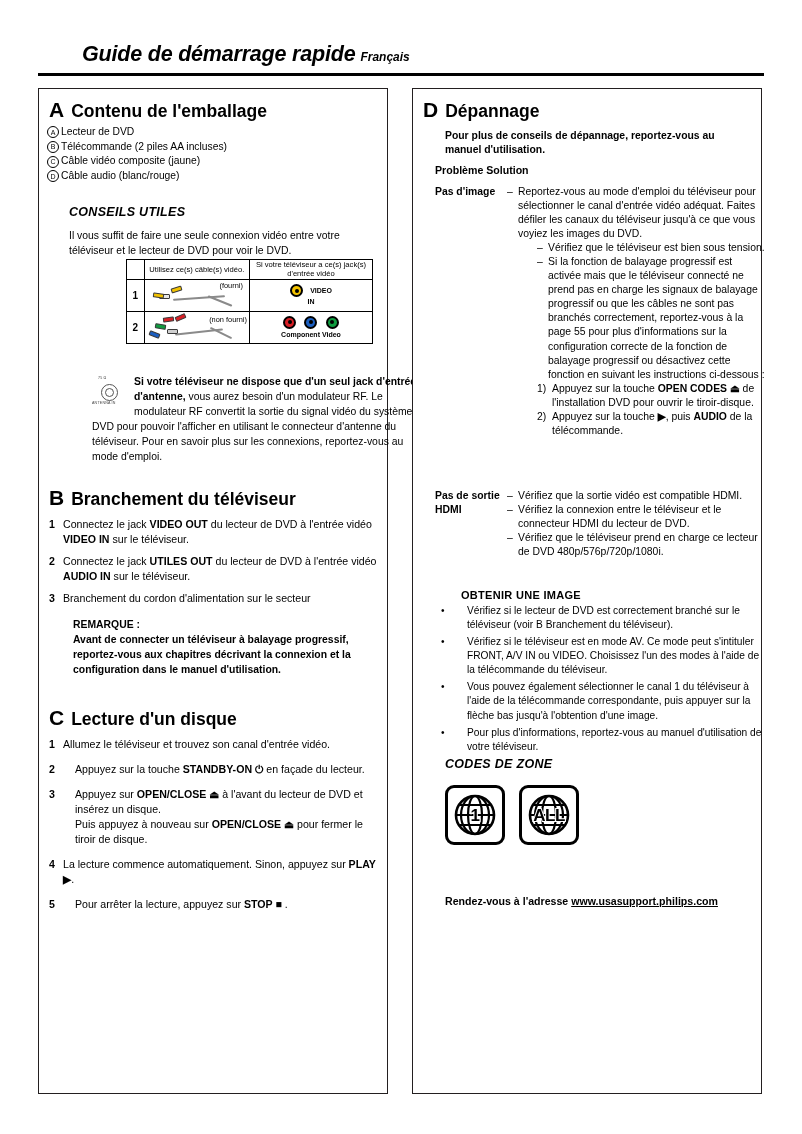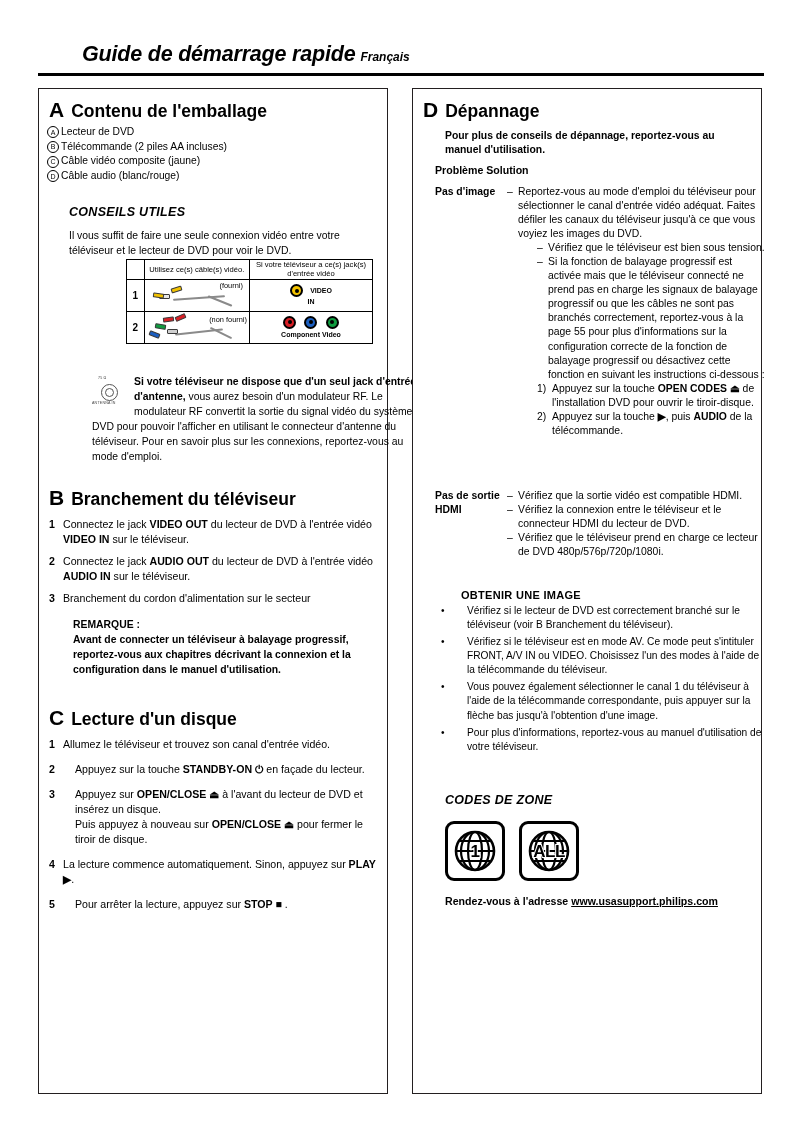--- a/index.html
+++ b/index.html
@@ -317,21 +317,21 @@
     font-size: 10.2px;
     line-height: 1.38;
     margin-top: 3px;
   }
   .bullet-dot { flex: 0 0 auto; width: 26px; text-align: left; padding-left: 6px; }
   .bullet-txt { flex: 1 1 auto; }
 
   .zone {
     position: absolute;
     left: 32px;
-    top: 704px;
+    top: 668px;
   }
   .zone-head {
     font-style: italic;
     font-weight: bold;
     font-size: 12.5px;
     letter-spacing: 0.3px;
   }
   .zone-icons { display: flex; gap: 14px; margin-top: 14px; }
   .zone-badge {
     width: 54px; height: 54px;
@@ -474,21 +474,21 @@
         <span class="sect-title">Branchement du téléviseur</span>
       </div>
 
       <div class="steps" style="left:10px; top:428px; width:330px;">
         <div class="step" style="margin-bottom:7px;">
           <span class="step-n" style="width:14px;">1</span>
           <span class="step-t"><span>Connectez le jack </span><span class="b">VIDEO OUT</span><span> du lecteur de DVD à l'entrée vidéo </span><span class="b">VIDEO IN</span><span> sur le téléviseur.</span></span>
         </div>
         <div class="step" style="margin-bottom:7px;">
           <span class="step-n" style="width:14px;">2</span>
-          <span class="step-t"><span>Connectez le jack </span><span class="b">AUDIO OUT</span><span> du lecteur de DVD à l'entrée vidéo </span><span class="b">AUDIO IN</span><span> sur le téléviseur.</span></span>
+          <span class="step-t"><span>Connectez le jack </span><span class="b">UTILES OUT</span><span> du lecteur de DVD à l'entrée vidéo </span><span class="b">AUDIO IN</span><span> sur le téléviseur.</span></span>
         </div>
         <div class="step">
           <span class="step-n" style="width:14px;">3</span>
           <span class="step-t">Branchement du cordon d'alimentation sur le secteur</span>
         </div>
       </div>
 
       <div class="remark" style="left:34px; top:528px; width:300px;">
         <div>REMARQUE :</div>
         <div>Avant de connecter un téléviseur à balayage progressif, reportez-vous aux chapitres décrivant la connexion et la configuration dans le manuel d'utilisation.</div>

